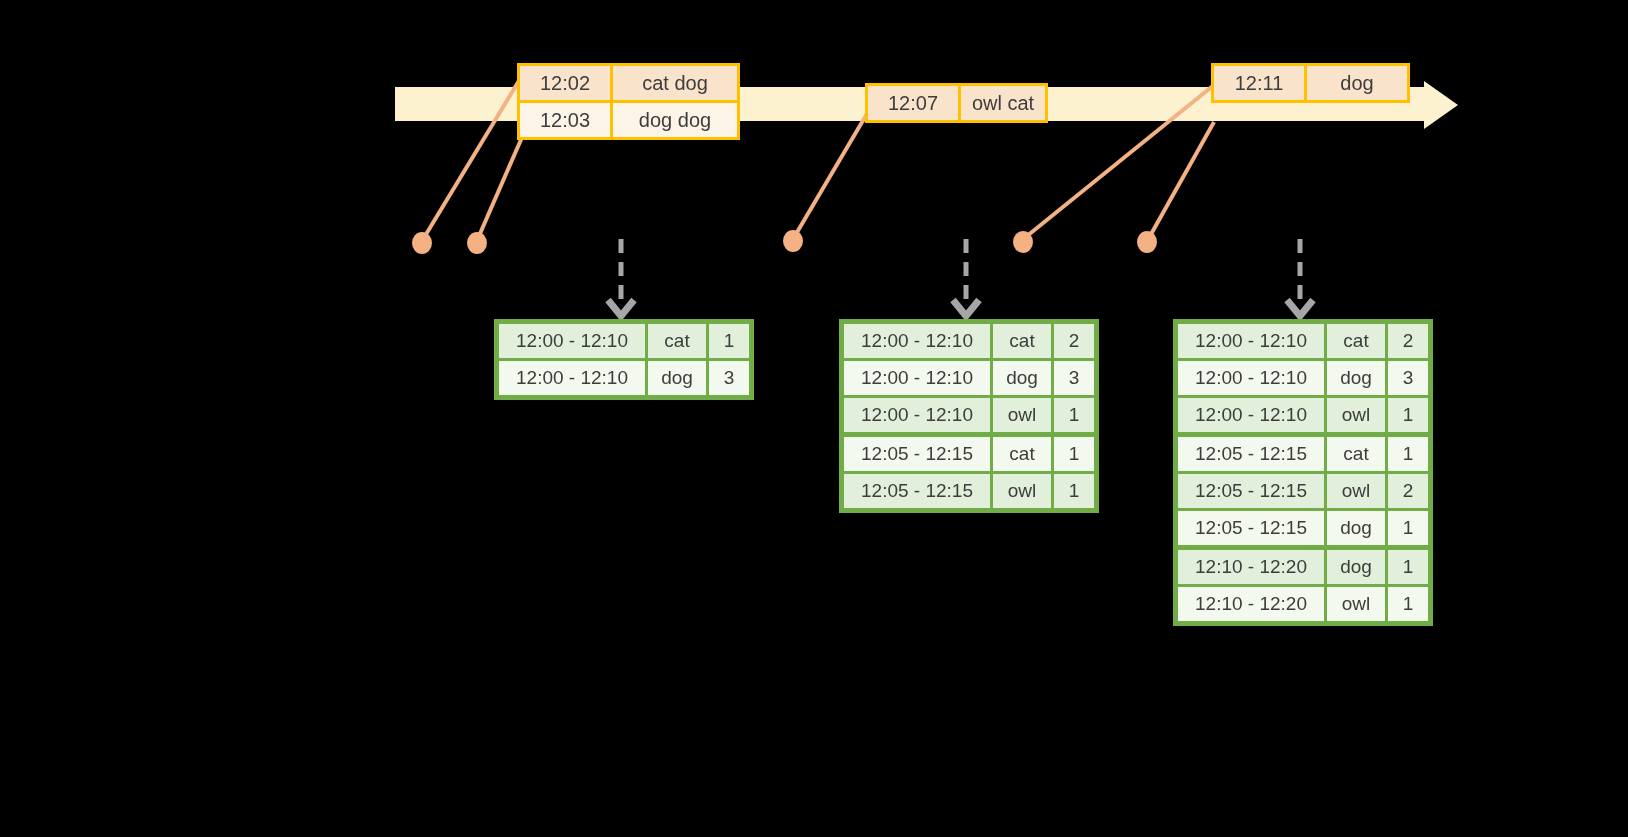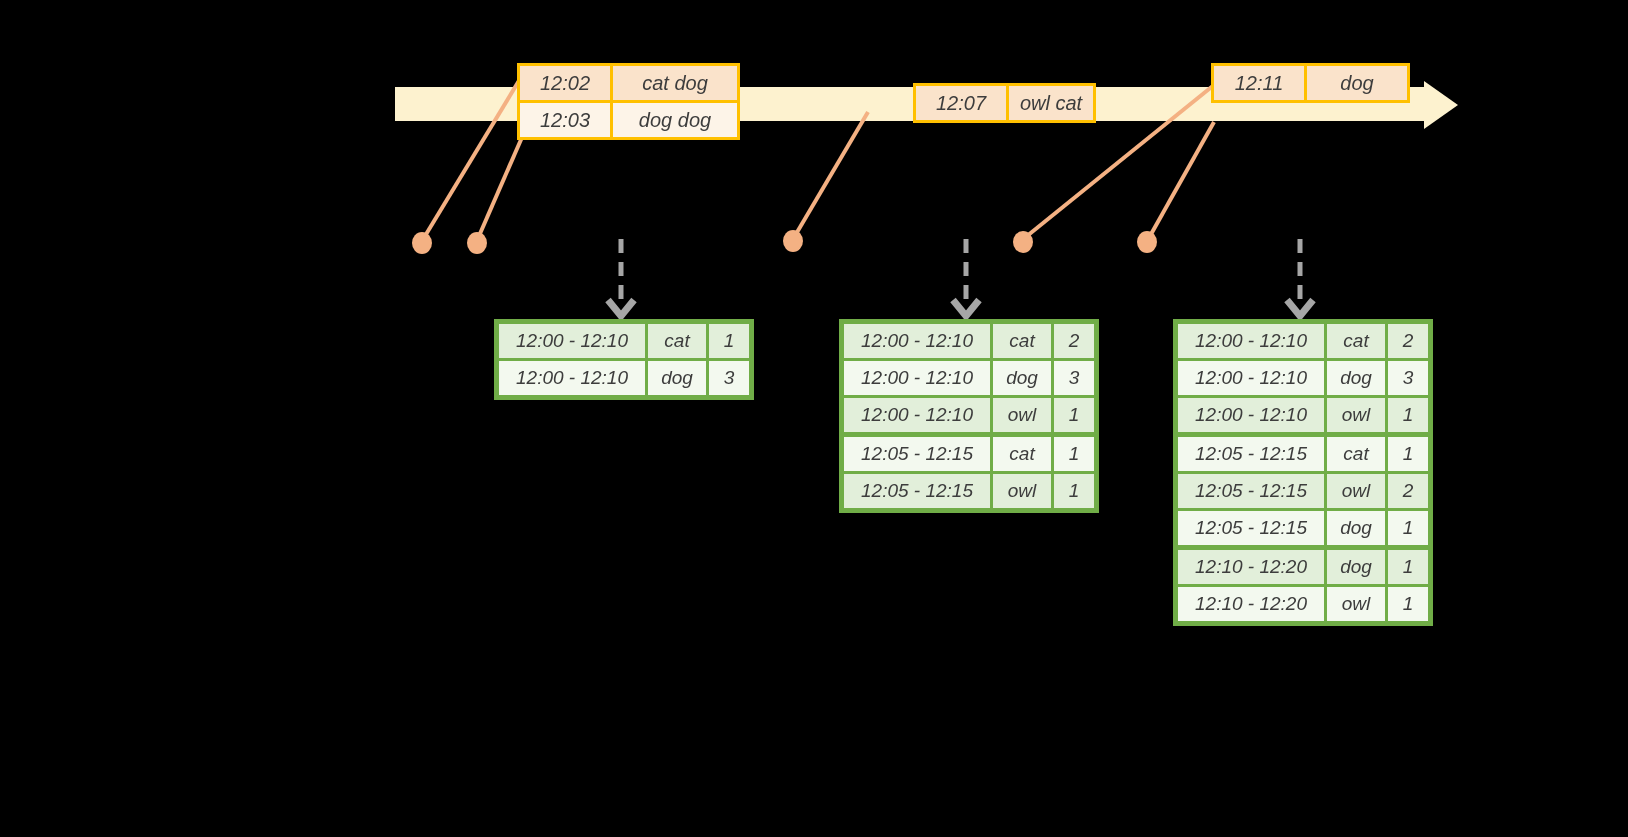--- a/index.html
+++ b/index.html
@@ -1,21 +1,20 @@
 <!DOCTYPE html>
 <html style="--background: #000000; --timeline_fill: #fdf2cf; --event_border: #ffc000; --event_row_a: #fae3cb; --event_row_b: #fdf4e8; --connector: #f4b183; --arrow_gray: #a6a6a6; --result_border: #70ad47; --result_row_a: #e2efda; --result_row_b: #f3f9ef; --text: #3d3d3d;"><head>
 <meta charset="utf-8">
 <style>
   html,body { margin:0; padding:0; background:#000; }
   .canvas {
     position:relative; width:1628px; height:635px;
     background:var(--background,#000);
     overflow:hidden;
     font-family:"Liberation Sans", sans-serif;
-    font-style:italic;
   }
 
   
   .timeline-band {
     position:absolute; left:395px; top:87px; width:1029px; height:34px;
     background:var(--timeline_fill,#fdf2cf);
   }
   .timeline-head {
     position:absolute; left:1424px; top:81px; width:0; height:0;
     border-top:24px solid transparent; border-bottom:24px solid transparent;
@@ -33,21 +32,21 @@
   table.event { position:absolute; border-collapse:collapse; }
   table.event td {
     border:3px solid var(--event_border,#ffc000);
     height:34px; padding:0 4px; text-align:center;
     font-size:20px; color:var(--text,#3d3d3d); white-space:nowrap;
   }
   table.event tr.row-a td { background:var(--event_row_a,#fae3cb); }
   table.event tr.row-b td { background:var(--event_row_b,#fdf4e8); }
   table.event td.time-cell { width:82px; }
   #events-1 { left:517px; top:63px; }
-  #events-2 { left:865px; top:83px;margin-left:48px; }
+  #events-2 { left:865px; top:83px; }
   #events-3 { left:1211px; top:63px; }
   #events-1 td.words-cell { width:116px; }
   #events-2 td.words-cell { width:76px; }
   #events-3 td.words-cell { width:92px; }
 
   
   table.result {
     position:absolute; border-collapse:collapse;
     border:5px solid var(--result_border,#70ad47);
   }

